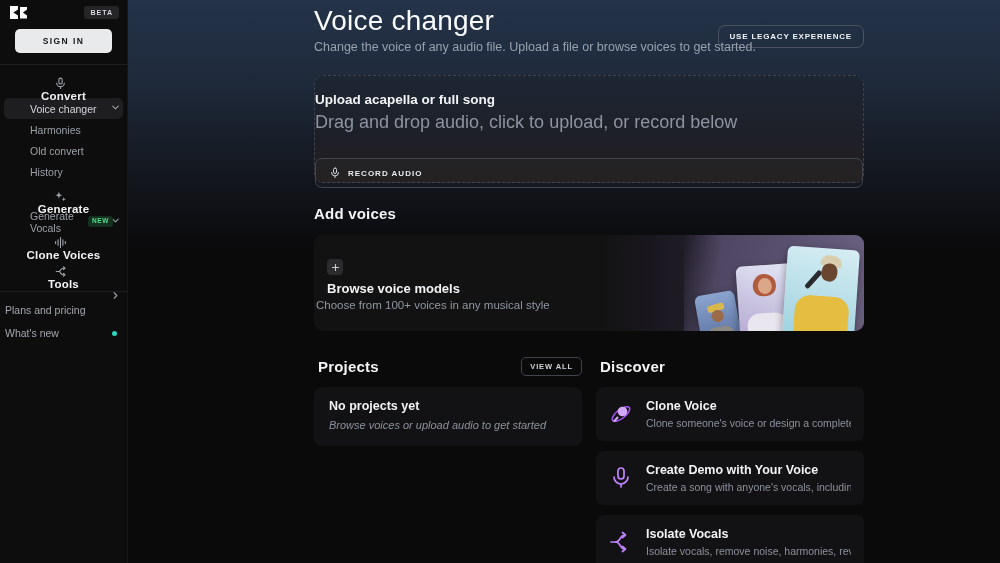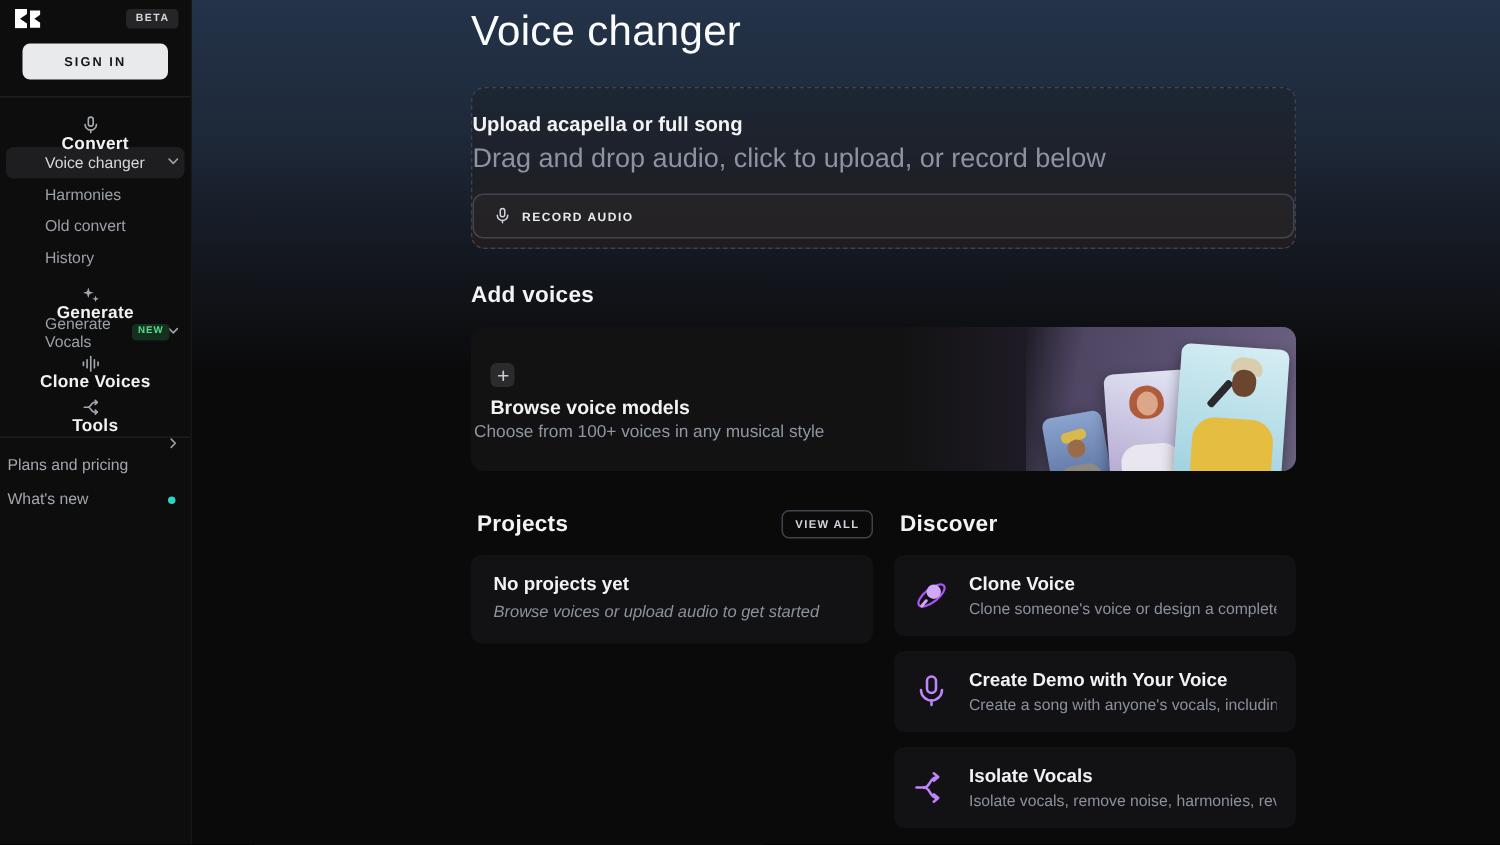--- a/index.html
+++ b/index.html
@@ -47,21 +47,21 @@
               font-weight:700;letter-spacing:.8px;cursor:pointer;white-space:nowrap;}
   .content{position:absolute;left:186px;top:0;width:550px;}
   .page-title{margin:5px 0 0;font-size:28px;line-height:32px;font-weight:500;color:#fafbfc;letter-spacing:.2px;}
   .page-subtitle{margin:3px 0 0;font-size:12.5px;color:#99a1ae;}
 
   .upload-card{margin-top:21px;height:108px;border:1px dashed #3c4250;border-radius:9px;
                background:linear-gradient(180deg,#1d2634 0%,#1e2028 55%,#211d1d 100%);
                display:flex;flex-direction:column;padding-top:16px;cursor:pointer;}
   .upload-title{font-size:13.5px;font-weight:700;color:#f2f3f5;}
   .upload-subtitle{margin-top:5px;font-size:18px;color:#8d93a0;}
-  .record-btn{margin-top:13px;display:inline-flex;align-items:center;gap:7px;height:30px;padding:12px 13px;
+  .record-btn{margin-top:25px;display:inline-flex;align-items:center;gap:7px;height:30px;padding:12px 13px;
               background:rgba(255,255,255,0.02);border:1px solid #41454e;border-radius:7px;color:#e8eaed;
               font-family:inherit;font-size:8px;font-weight:700;letter-spacing:1px;cursor:pointer;}
   .record-btn .mic{width:12px;height:12px;color:#d2d6dc;}
 
   .section-heading{margin:22px 0 0;font-size:15px;font-weight:700;color:#f2f3f5;letter-spacing:.2px;}
 
   .voices-card{position:relative;margin-top:13px;height:96px;border-radius:9px;overflow:hidden;cursor:pointer;
                background:linear-gradient(90deg,#121213 0%,#121213 52%,#241f2d 74%,#3d3551 100%);}
   .plus-tile{position:absolute;left:13px;top:24px;width:16px;height:16px;background:#2b2b2e;
              border:none;border-radius:4px;display:flex;align-items:center;justify-content:center;
@@ -204,23 +204,25 @@
       <div class="sb-footer-item">Plans and pricing</div>
       <div class="sb-footer-item">
         <span>What's new</span>
         <span class="dot"></span>
       </div>
     </div>
   </aside>
 
   <main class="main">
     <div class="header-glow"></div>
+    <button class="legacy-btn">USE LEGACY EXPERIENCE</button>
 
     <div class="content">
       <h1 class="page-title">Voice changer</h1>
+      <p class="page-subtitle">Change the voice of any audio file. Upload a file or browse voices to get started.</p>
 
       <section class="upload-card">
         <div class="upload-title">Upload acapella or full song</div>
         <div class="upload-subtitle">Drag and drop audio, click to upload, or record below</div>
         <button class="record-btn">
           <span class="mic">
             <svg viewBox="0 0 24 24" fill="none" stroke="currentColor" stroke-width="2" stroke-linecap="round">
               <rect x="9" y="2" width="6" height="11" rx="3"></rect>
                 <path d="M5 11a7 7 0 0 0 14 0"></path>
                 <line x1="12" y1="18" x2="12" y2="21"></line>

